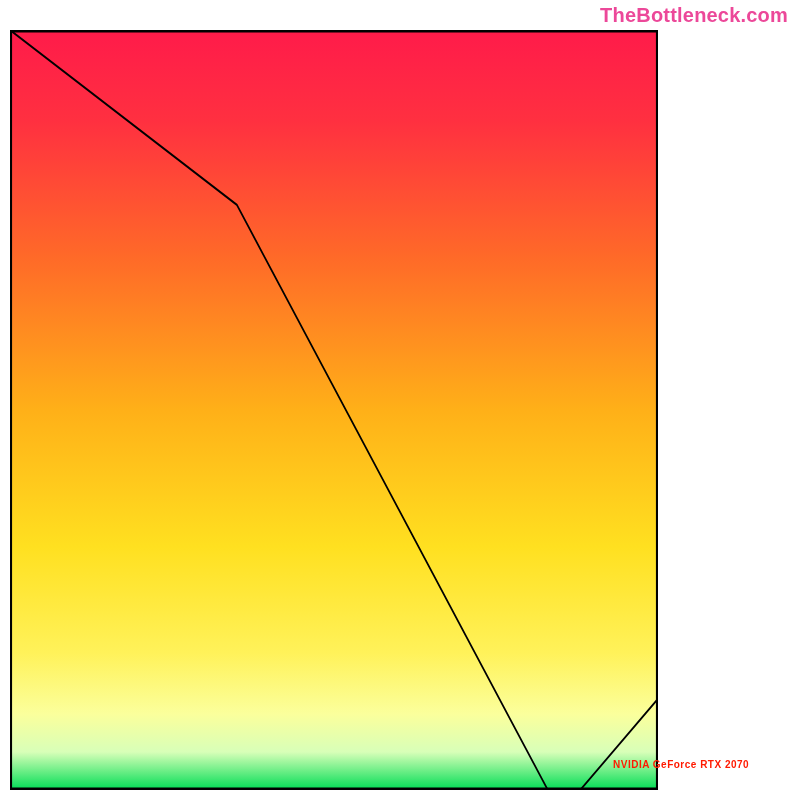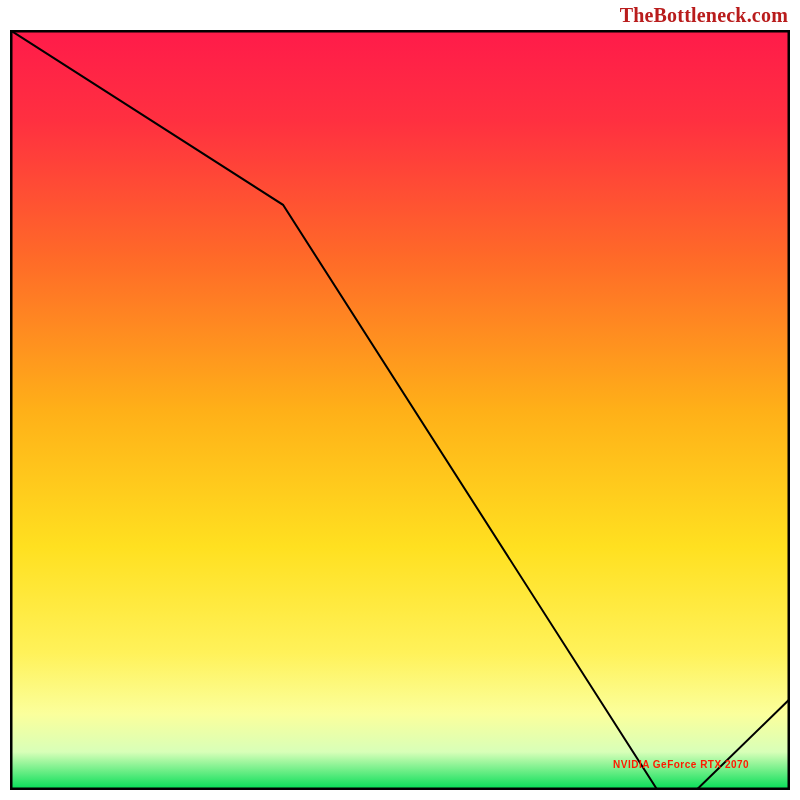--- a/index.html
+++ b/index.html
@@ -10,30 +10,29 @@
     font-family: Arial, Helvetica, sans-serif;
     position: relative;
     overflow: hidden;
   }
   .watermark {
     position: absolute;
     top: 4px;
     right: 12px;
     font-size: 20px;
     font-weight: 600;
-    color: #b91c1c;
+    color: #ec4899;
     letter-spacing: 0.2px;
     z-index: 3;
-    font-family: Liberation Serif, serif;
   }
   .plot-area {
     position: absolute;
     left: 10px;
     top: 30px;
-    width: 780px;
+    width: 648px;
     height: 760px;
   }
   .plot-area svg {
     display: block;
     width: 100%;
     height: 100%;
   }
   .annotation-label {
     position: absolute;
     font-size: 10px;

